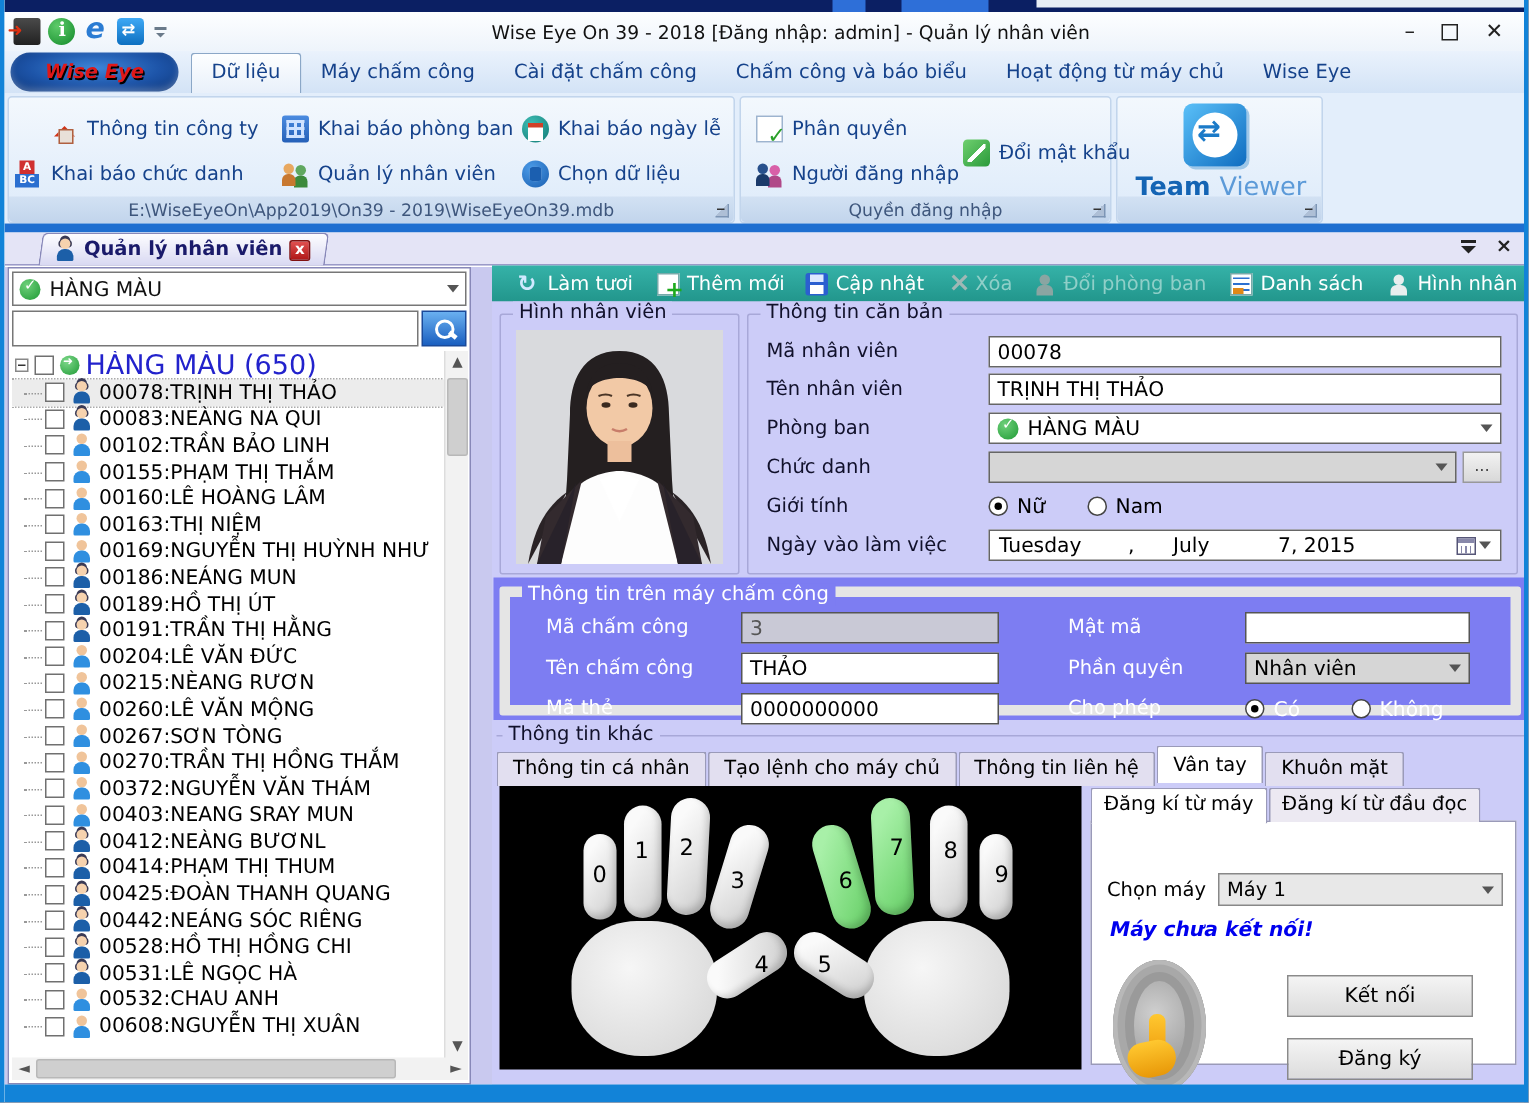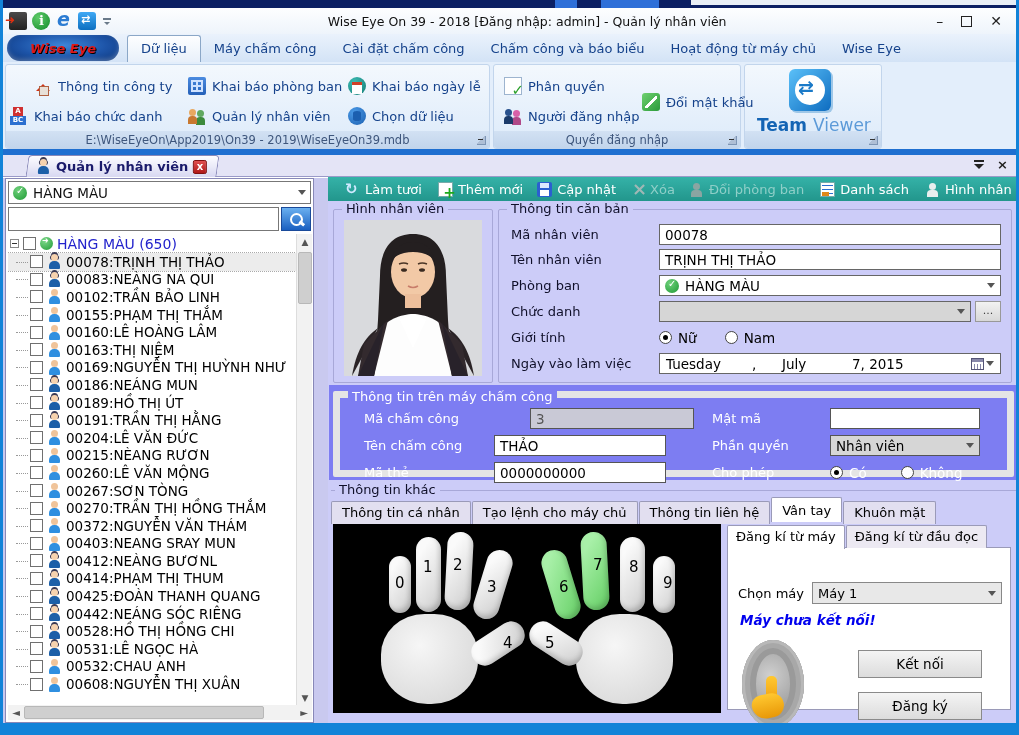--- a/index.html
+++ b/index.html
@@ -115,21 +115,21 @@
   .expander::before{content:"";position:absolute;left:1px;top:3px;width:5px;height:1px;background:#333;}
   .cb{width:13px;height:13px;border:1px solid #707070;background:#fff;flex:none;}
   .node-icon{width:13px;height:13px;border-radius:50%;background:radial-gradient(circle at 35% 30%,#7ed88a,#1f9a35);flex:none;position:relative;}
   .node-icon::before{content:"➜";position:absolute;left:2px;top:-1px;color:#fff;font-size:8px;}
   .pic{width:15px;height:15px;position:relative;display:inline-block;flex:none;}
   .pic::before{content:"";position:absolute;left:4px;top:0;width:7px;height:7px;border-radius:50%;background:#f0c49a;}
   .pic::after{content:"";position:absolute;left:2px;top:7px;width:11px;height:8px;border-radius:5px 5px 1px 1px;background:#2f8fe0;}
   .pic.female::before{background:#f6d2ae;box-shadow:0 -2px 0 0 #3a3a55,2px 0 0 -1px #3a3a55,-2px 0 0 -1px #3a3a55;}
   .pic.female::after{background:#1c5fa8;}
   .tlabel{color:#000;}
-  .trow.root .tlabel{color:#2222cc;font-size:14px;}
+  .trow.root .tlabel{color:#2222cc;font-size:18px;}
   .trow.sel{background:#ececec;outline:1px dotted #aaa;}
   .vscroll{position:absolute;right:1px;top:55px;width:16px;height:472px;background:#f2f2f2;border-left:1px solid #ddd;}
   .vscroll .arr{position:absolute;left:0;width:16px;height:16px;color:#555;font-size:9px;text-align:center;line-height:16px;}
   .vscroll .thumb{position:absolute;left:1px;top:18px;width:14px;height:52px;background:#cfcfcf;border:1px solid #b8b8b8;border-radius:2px;}
   .hscroll{position:absolute;left:2px;bottom:2px;width:304px;height:15px;background:#f2f2f2;display:flex;align-items:center;}
   .hscroll .arr{width:16px;text-align:center;color:#555;font-size:10px;}
   .hscroll .thumb{height:13px;width:240px;background:#cfcfcf;border:1px solid #b8b8b8;border-radius:2px;}
   
   .right-panel{position:absolute;left:325px;top:-1px;width:691px;height:546px;}
   .teal-bar{position:absolute;left:0;top:0;width:100%;height:24px;background:linear-gradient(#35b2a8,#22968c);
@@ -648,21 +648,21 @@
                   <span class="cal-ic"></span>
                   <span class="combo-arrow"></span>
                 </span>
             </span>
           </div>
         </div>
 
         <div class="mid-band">
           <div class="mid-gb">
             <span class="mid-gb-label">Thông tin trên máy chấm công</span>
-            <div class="mrow" style="left:24px;top:10px;width:330px;gap:36px;">
+            <div class="mrow" style="left:24px;top:10px;width:330px;">
               <span class="mlabel" style="width:130px;">Mã chấm công</span>
               <span class="mfield gray" style="width:172px;">3</span>
             </div>
             <div class="mrow" style="left:24px;top:37px;width:330px;">
               <span class="mlabel" style="width:130px;">Tên chấm công</span>
               <span class="mfield" style="width:172px;">THẢO</span>
             </div>
             <div class="mrow" style="left:24px;top:64px;width:330px;">
               <span class="mlabel" style="width:130px;">Mã thẻ</span>
               <span class="mfield" style="width:172px;">0000000000</span>

